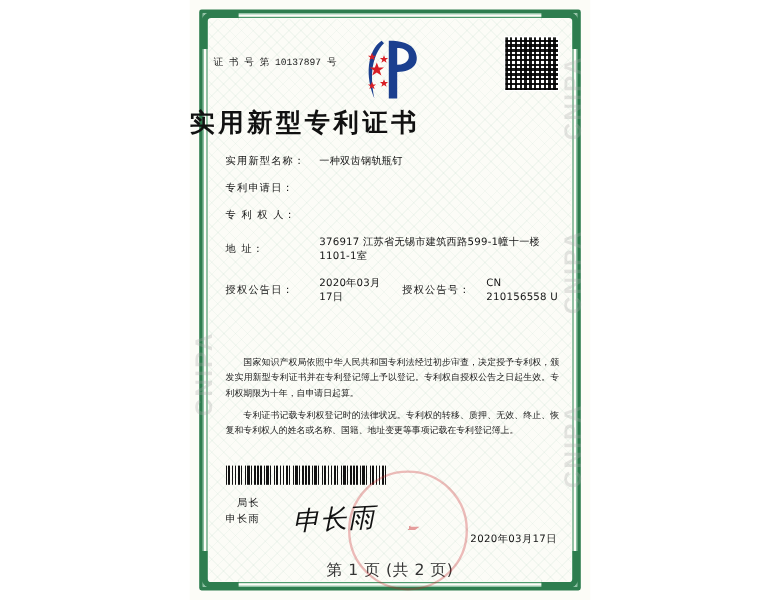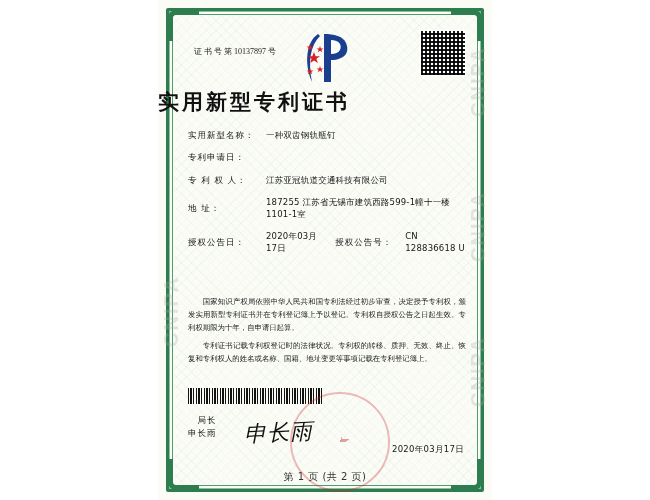--- a/index.html
+++ b/index.html
@@ -122,26 +122,26 @@
     z-index: 10;
     background:
       repeating-linear-gradient(0deg, #1a1a1a 0 2px, transparent 2px 4px),
       repeating-linear-gradient(90deg, #1a1a1a 0 2px, #ffffff 2px 4px);
     background-blend-mode: multiply;
     border: 1px solid #ffffff;
   }
 
   .serial {
     position: absolute;
-    left: 36px;
+    left: 20px;
     top: 46px;
     font-size: 8px;
     color: #222;
     z-index: 10;
-    font-family: Liberation Serif, serif;
+    font-family: Liberation Mono, monospace;
   }
 
   
   .emblem {
     position: absolute;
     left: 50%;
     top: 30px;
     transform: translateX(-50%);
     width: 74px;
     height: 56px;
@@ -276,21 +276,21 @@
       conic-gradient(from 18deg, rgba(200,35,40,0.8) 0 20%, transparent 0 100%);
     clip-path: polygon(50% 0%, 61% 35%, 98% 35%, 68% 57%, 79% 91%, 50% 70%, 21% 91%, 32% 57%, 2% 35%, 39% 35%);
   }
 
   .page-footer {
     position: absolute;
     left: 0;
     right: 0;
     bottom: 16px;
     text-align: center;
-    font-size: 10px;
+    font-size: 13px;
     color: #333;
     z-index: 10;
     letter-spacing: 0.5px;
   }
 </style>
 </head>
 <body>
 
 <div id="certificate">
 
@@ -338,31 +338,30 @@
     <div class="fields">
       <div class="field-row">
         <div class="field-label">实用新型名称：</div>
         <div class="field-value">一种双齿钢轨瓶钉</div>
       </div>
       <div class="field-row">
         <div class="field-label">专利申请日：</div>
       </div>
       <div class="field-row">
         <div class="field-label">专 利 权 人：</div>
-        <div class="field-value">江苏亚冠轨道交通科技有限公司</div>
       </div>
       <div class="field-row">
         <div class="field-label">地 址：</div>
-        <div class="field-value">187255 江苏省无锡市建筑西路599-1幢十一楼1101-1室</div>
+        <div class="field-value">376917 江苏省无锡市建筑西路599-1幢十一楼1101-1室</div>
       </div>
       <div class="field-row">
         <div class="field-label">授权公告日：</div>
         <div class="field-value">2020年03月17日</div>
         <div class="field-label" style="width:70px;flex:0 0 70px;margin-left:12px;">授权公告号：</div>
-        <div class="field-value">CN 128836618 U</div>
+        <div class="field-value">CN 210156558 U</div>
       </div>
     </div>
 
     <div class="body-text">
       <p>国家知识产权局依照中华人民共和国专利法经过初步审查，决定授予专利权，颁发实用新型专利证书并在专利登记簿上予以登记。专利权自授权公告之日起生效。专利权期限为十年，自申请日起算。</p>
       <p>专利证书记载专利权登记时的法律状况。专利权的转移、质押、无效、终止、恢复和专利权人的姓名或名称、国籍、地址变更等事项记载在专利登记簿上。</p>
     </div>
 
     <div class="barcode"></div>
 

